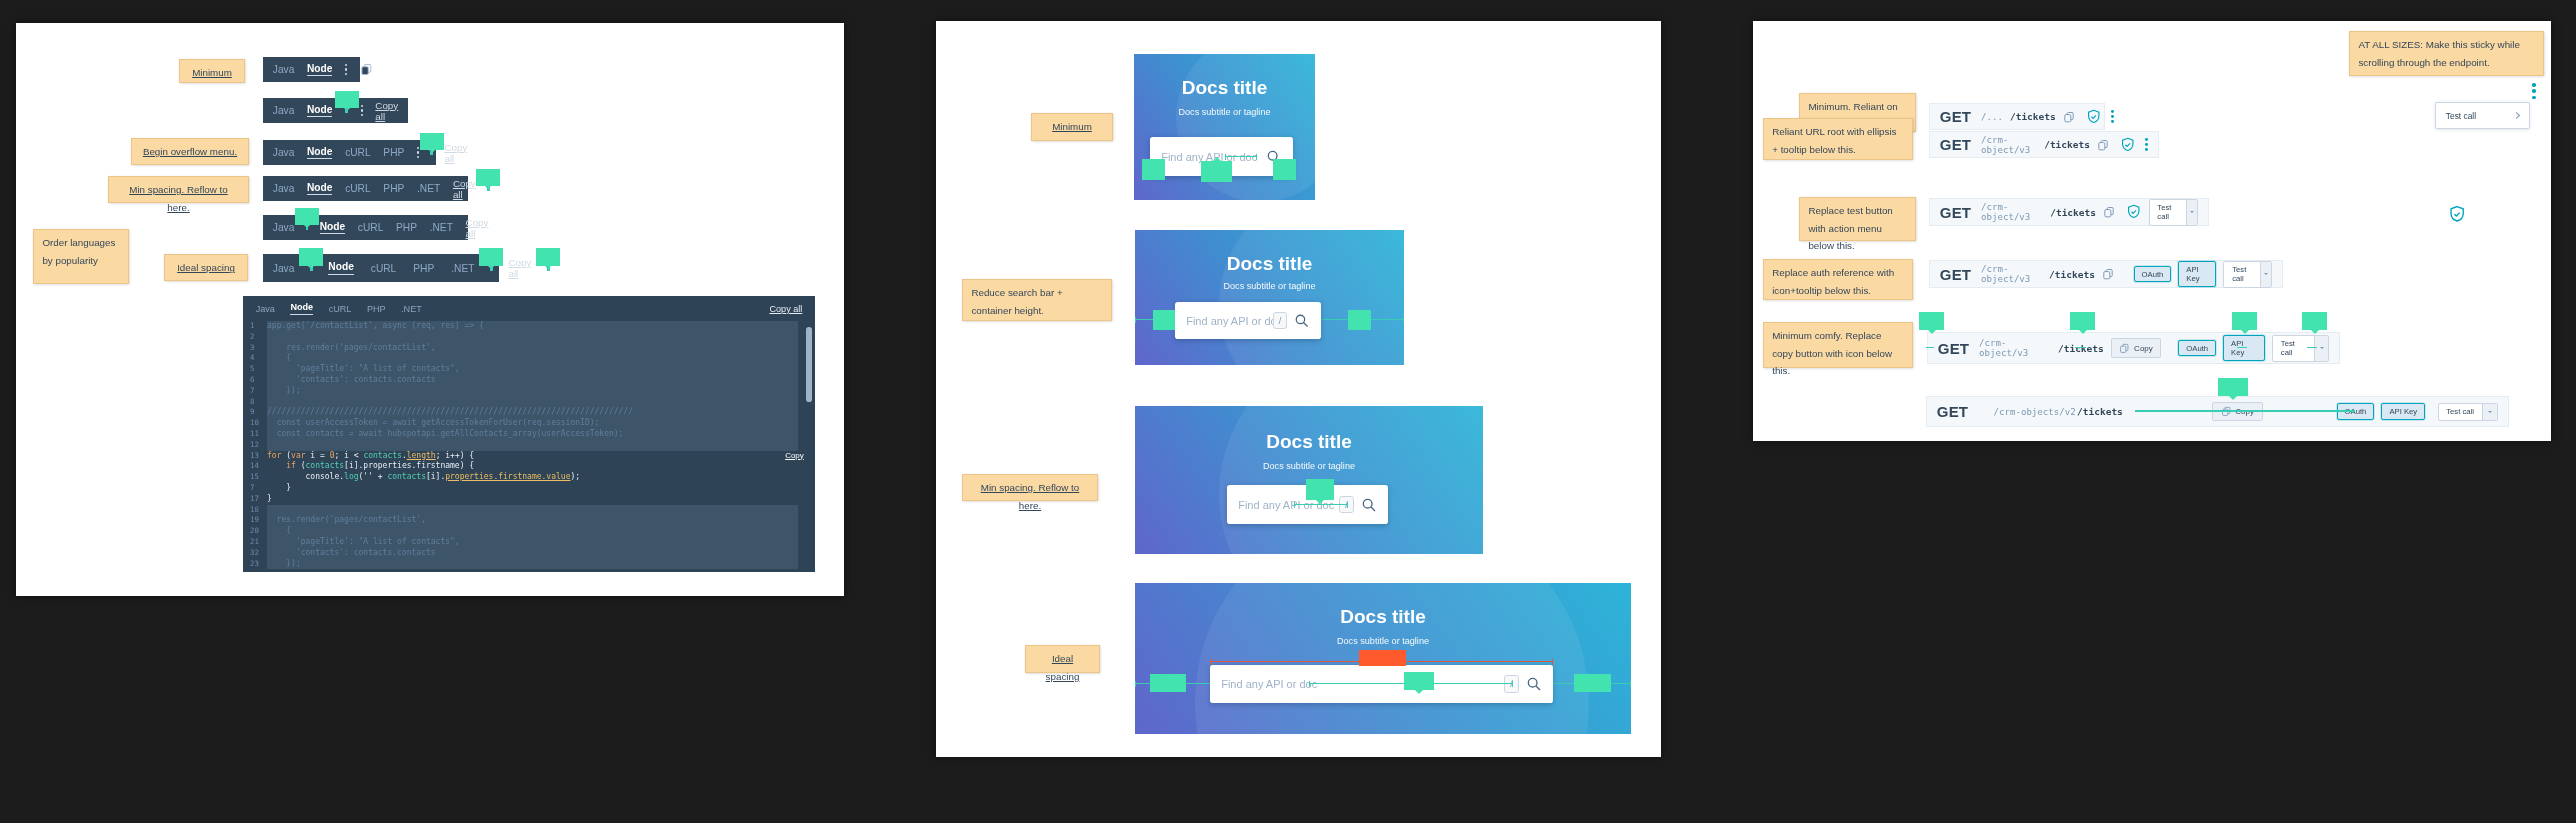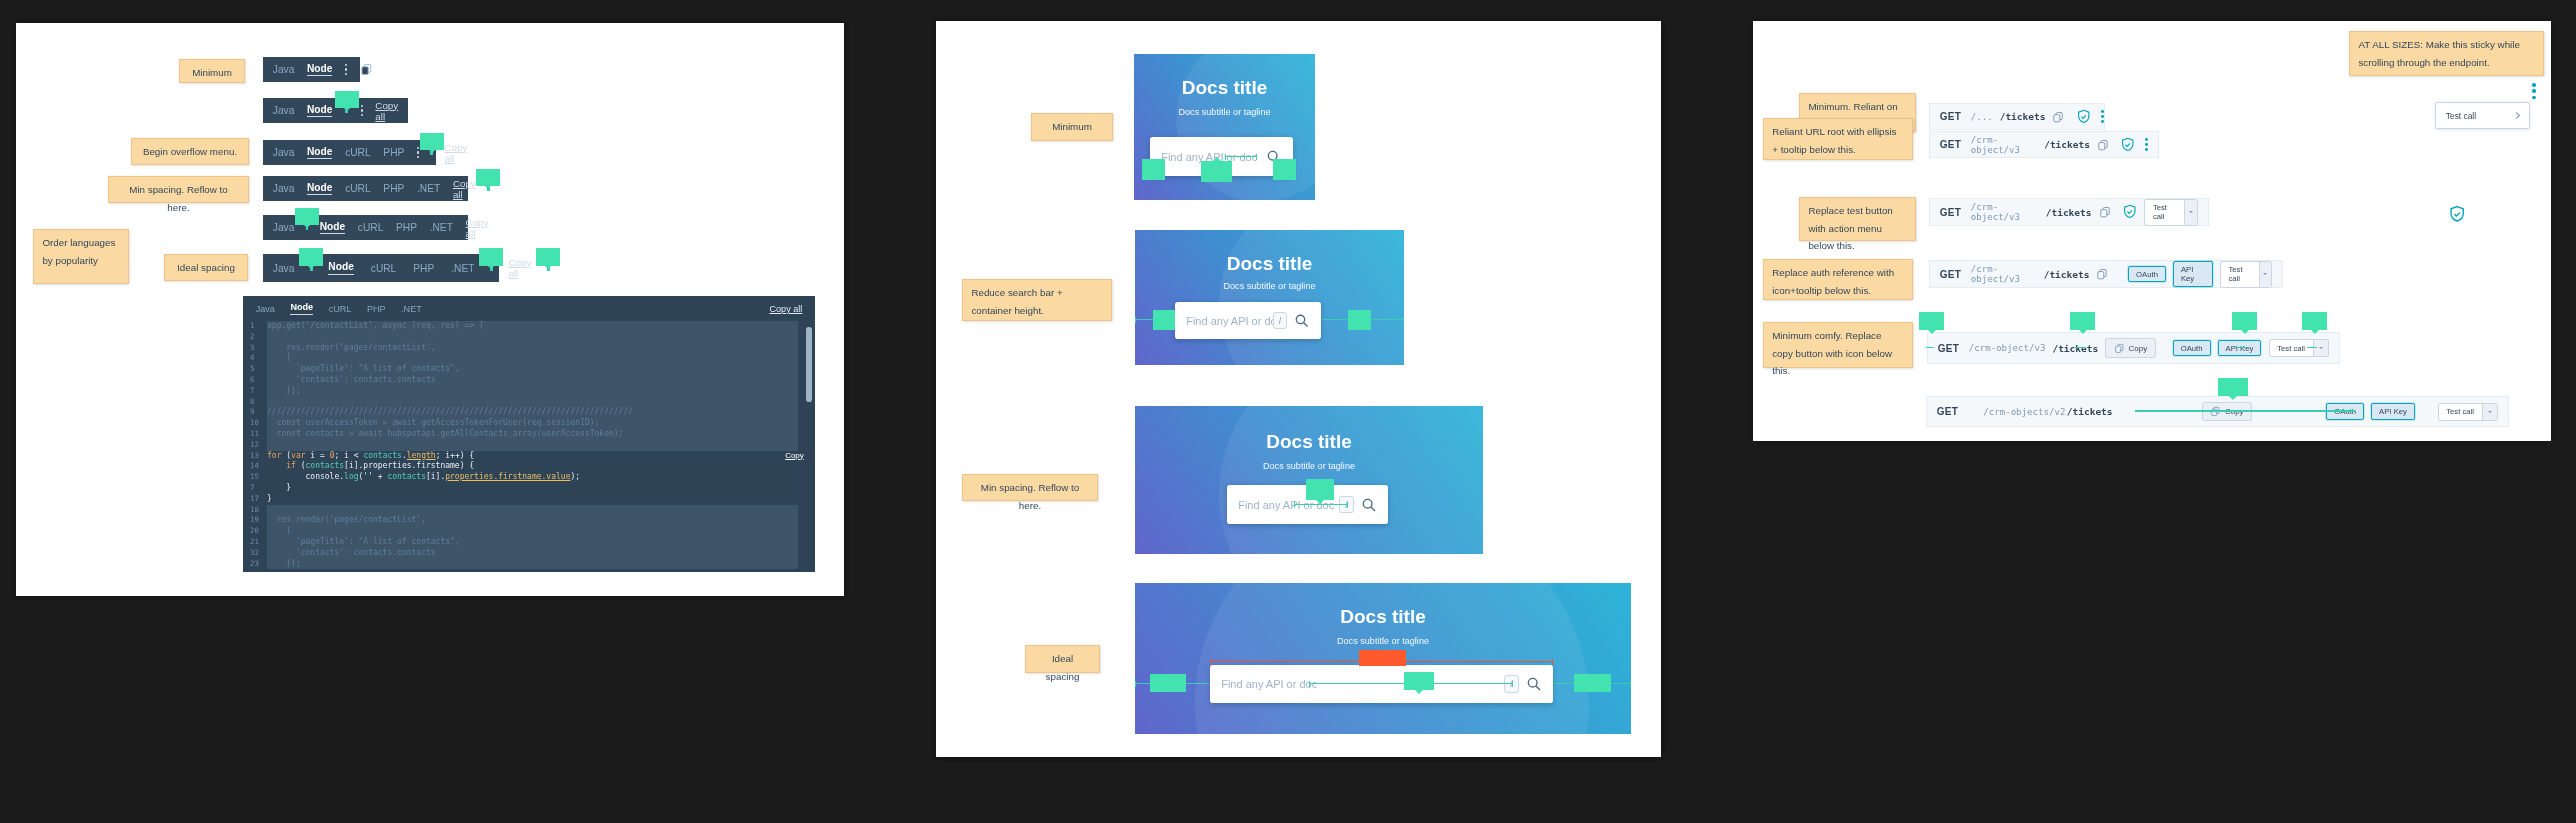--- a/index.html
+++ b/index.html
@@ -11,21 +11,21 @@
   body{background:#1c1c1c;font-family:"Liberation Sans",sans-serif;position:relative;overflow:hidden;}
   .artboard{position:absolute;background:#fff;box-shadow:0 0 8.4px rgba(0,0,0,.5);}
   #a1{left:16px;top:23px;width:828px;height:573px;}
   #a2{left:936px;top:21px;width:725px;height:736px;}
   #a3{left:1753px;top:21px;width:798px;height:420px;}
 
   
   .sticky{position:absolute;background:var(--sticky);border:0.7px solid var(--sticky-b);
     color:var(--navy);font-size:9.8px;line-height:1.8;padding:4.2px 8.4px;
     box-shadow:0.7px 1.4px 2.8px rgba(0,0,0,.22);display:flex;align-items:flex-start;}
-  .sticky.center{justify-content:center;text-align:center;}
+  .sticky.center{justify-content:center;text-align:center;text-decoration:underline;}
 
   
   .tabbar{position:absolute;background:var(--navy);display:flex;align-items:center;
     padding:0 9.8px;gap:12.7px;--icobg:#33475b;}
   .tabbar.wide{gap:17px;}
   .tb-lang{color:#8da9c4;font-size:10.2px;cursor:default;}
   .tb-active{color:#fff;font-weight:bold;border-bottom:1.4px solid #cfdae4;padding-bottom:1.4px;}
   .tb-copyall{color:#cfdae4;font-size:9.8px;text-decoration:underline;}
   .tb-kebab{display:inline-flex;flex-direction:column;gap:2.1px;}
   .tb-kebab i{width:2.1px;height:2.1px;border-radius:50%;background:#d0dde8;}
@@ -79,21 +79,21 @@
   .hline::before,.hline::after{content:"";position:absolute;top:-2.1px;width:1.4px;height:5.6px;background:var(--measure);}
   .hline::before{left:0;} .hline::after{right:0;}
   .orange-rect{position:absolute;background:#ff5a2d;z-index:4;}
   .redline{position:absolute;height:1.4px;background:#e2553d;z-index:3;}
   .redline::before,.redline::after{content:"";position:absolute;top:-2.1px;width:1.4px;height:5.6px;background:#e2553d;}
   .redline::before{left:0;} .redline::after{right:0;}
 
   
   .ep-row{position:absolute;background:var(--row-bg);border:0.7px solid var(--row-b);
     display:flex;align-items:center;padding:0 9.8px;gap:7px;--icobg:#f5f8fa;}
-  .ep-method{font-weight:bold;color:var(--navy);font-size:10px;letter-spacing:0.2px;}
+  .ep-method{font-weight:bold;color:var(--navy);font-size:15px;letter-spacing:0.2px;}
   .ep-root{font-family:"DejaVu Sans Mono",monospace;font-size:9.1px;color:#7c98b6;margin-left:2.8px;}
   .ep-path{font-family:"DejaVu Sans Mono",monospace;font-size:9.5px;font-weight:bold;color:var(--navy);}
   .ep-copyicon{color:#7c98b6;display:inline-flex;}
   .ep-shield{display:inline-flex;margin-left:4.2px;}
   .ep-kebab{display:inline-flex;flex-direction:column;gap:2.1px;margin-left:2.8px;}
   .ep-kebab i{width:2.8px;height:2.8px;border-radius:50%;background:var(--teal);}
   .badge{border:0.7px solid var(--teal);background:#d9e8f2;color:var(--navy);font-size:7.7px;
     padding:2.8px 7px;border-radius:2.1px;box-shadow:0 0 0 0.7px rgba(0,164,189,.25);}
   .testbtn{display:flex;align-items:stretch;border:0.7px solid #cbd6e2;border-radius:2.1px;background:#fff;overflow:hidden;}
   .testbtn .t-label{padding:3.5px 7.7px;font-size:7.7px;color:var(--navy);}

